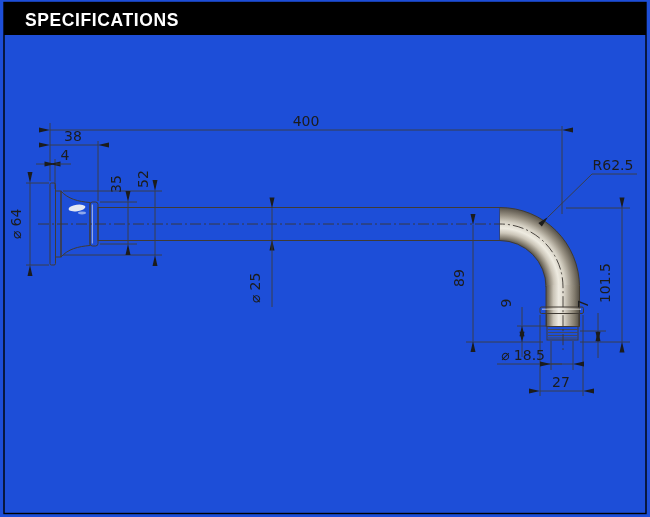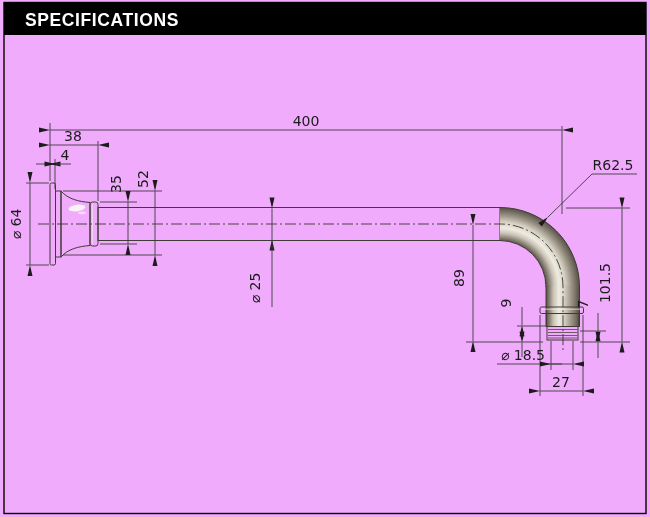--- a/index.html
+++ b/index.html
@@ -1,16 +1,16 @@
 <!DOCTYPE html>
 <html><head>
 <meta charset="utf-8">
 <style>
   html,body{margin:0;padding:0;background:#e8e8e8;}
-  .sheet{position:relative;width:650px;height:517px;background:#f0abfc;overflow:hidden;
+  .sheet{position:relative;width:650px;height:517px;background:#1d4ed8;overflow:hidden;
          font-family:"Liberation Sans",sans-serif;}
   svg{position:absolute;top:0;left:0;display:block;}
   .hdr-text{font-family:"Liberation Sans","DejaVu Sans",sans-serif;font-weight:bold;
             font-size:17.5px;letter-spacing:.6px;fill:#ffffff;}
   .dim{font-family:"DejaVu Sans","Liberation Sans",sans-serif;font-size:14px;fill:#1c1c1c;}
   .thin{stroke:#3c3c3c;stroke-width:0.9;fill:none;}
   .edge{stroke:#403b34;stroke-width:1;fill:none;}
 </style>
 </head>
 <body>

